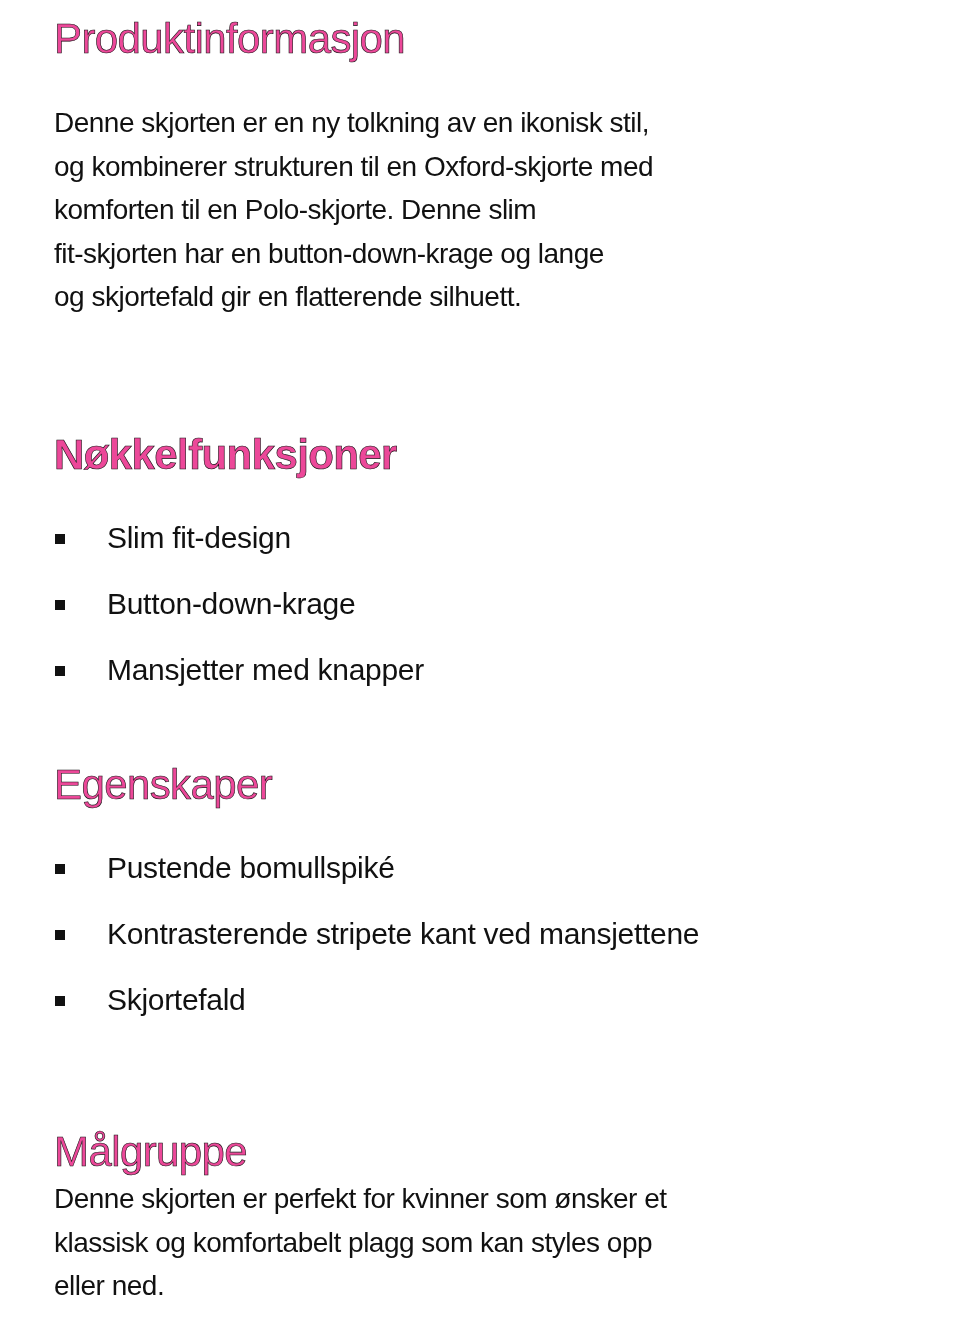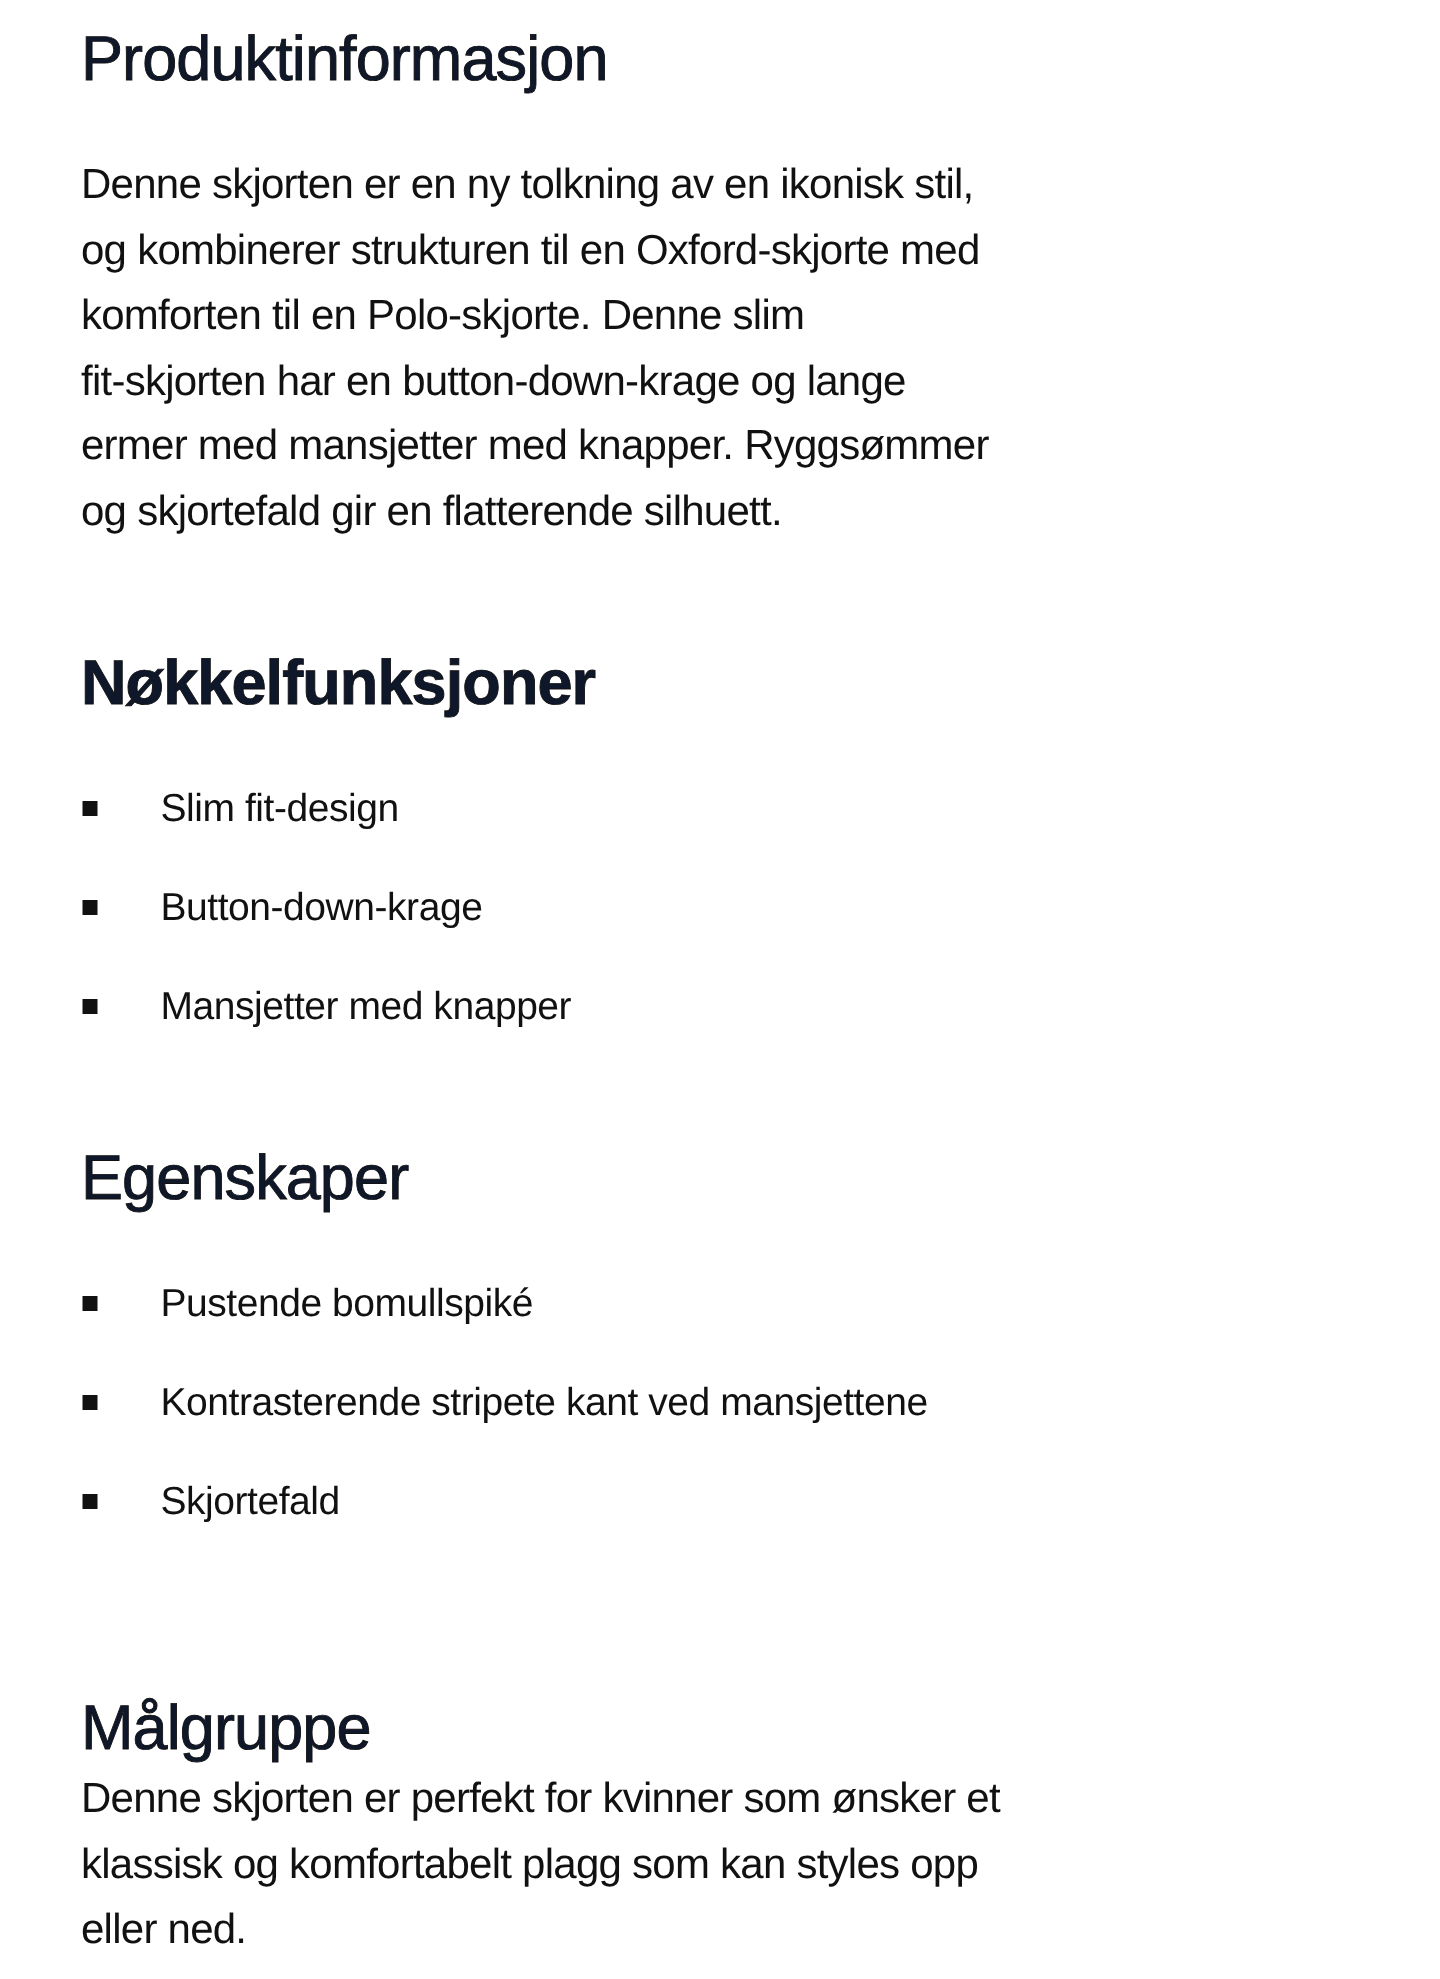--- a/index.html
+++ b/index.html
@@ -19,41 +19,41 @@
       position: relative;
       padding: 0 54px;
     }
     .section { position: relative; }
     h2 {
       margin: 0;
       font-weight: 400;
       font-size: 42px;
       line-height: 50px;
       letter-spacing: -0.6px;
-      color: #0f172a;
+      color: #ec4899;
       -webkit-text-stroke: 0.6px #111111;
     }
     p.body {
       margin: 0;
       font-size: 28px;
       line-height: 43.5px;
       letter-spacing: -0.5px;
       color: #111111;
     }
     ul.bullets {
       list-style: none;
       margin: 0;
       padding: 0;
     }
     ul.bullets li {
       position: relative;
       height: 66px;
       display: flex;
       align-items: center;
-      font-size: 26px;
+      font-size: 30px;
       letter-spacing: -0.3px;
       color: #111111;
     }
     .bullet-square {
       position: absolute;
       left: 1px;
       width: 10px;
       height: 10px;
       background: #111111;
       top: 50%;
@@ -80,21 +80,20 @@
 
 <div class="page">
 
   <section class="section" id="s1">
     <h2>Produktinformasjon</h2>
     <p class="body">
       <span class="line">Denne skjorten er en ny tolkning av en ikonisk stil,</span>
       <span class="line">og kombinerer strukturen til en Oxford-skjorte med</span>
       <span class="line">komforten til en Polo-skjorte. Denne slim</span>
       <span class="line">fit-skjorten har en button-down-krage og lange</span>
-      <span class="line">ermer med mansjetter med knapper. Ryggsømmer</span>
       <span class="line">og skjortefald gir en flatterende silhuett.</span>
     </p>
   </section>
 
   <section class="section" id="s2">
     <h2>Nøkkelfunksjoner</h2>
     <ul class="bullets">
       <li>
         <span class="bullet-square"></span>
         <span class="bullet-text">Slim fit-design</span>

